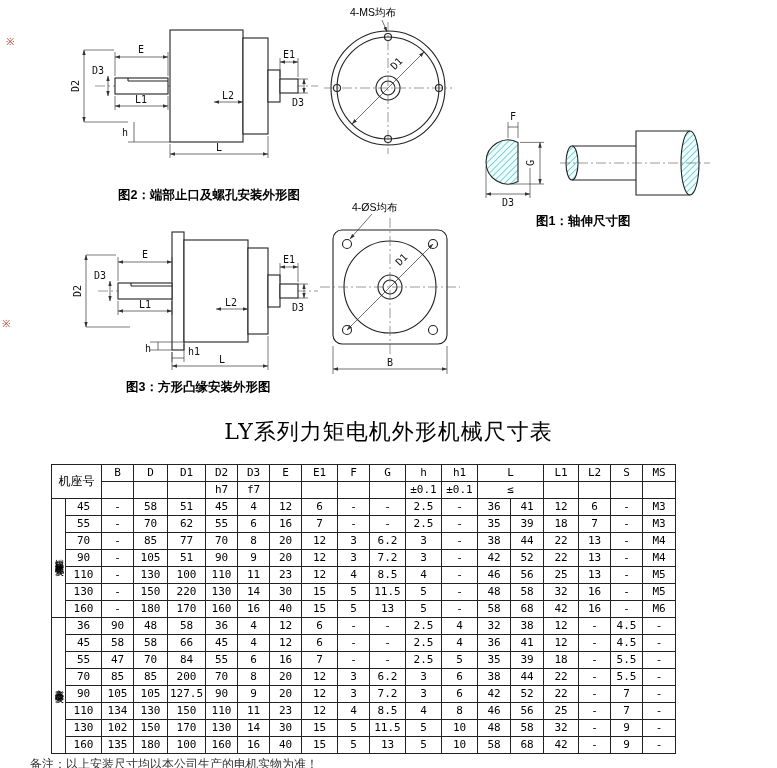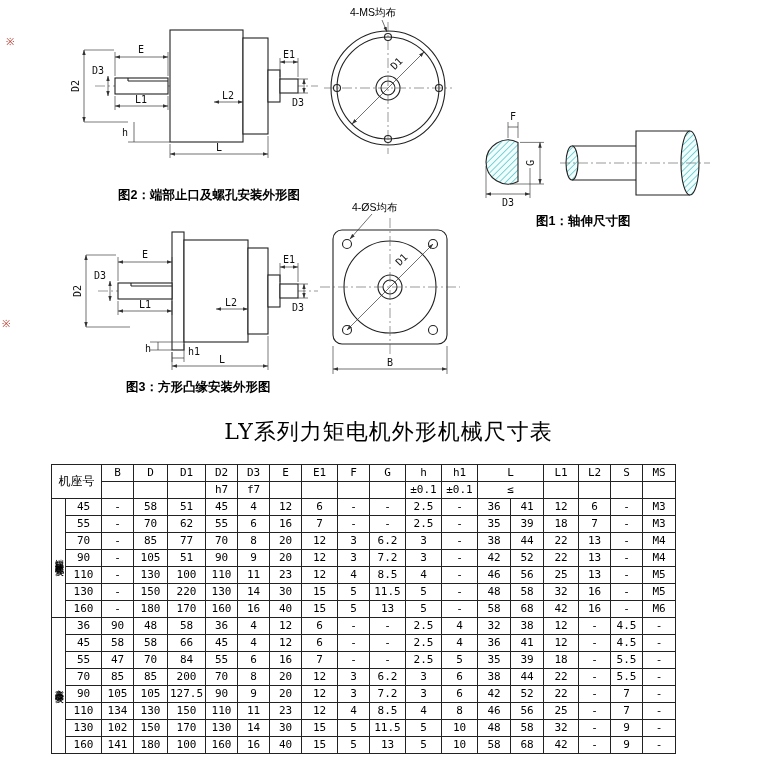--- a/index.html
+++ b/index.html
@@ -586,34 +586,35 @@
           <td>10</td>
           <td>48</td>
           <td>58</td>
           <td>32</td>
           <td>-</td>
           <td>9</td>
           <td>-</td>
         </tr>
         <tr>
           <td>160</td>
-          <td>141</td>
+          <td>135</td>
           <td>180</td>
           <td>100</td>
           <td>160</td>
           <td>16</td>
           <td>40</td>
           <td>15</td>
           <td>5</td>
           <td>13</td>
           <td>5</td>
           <td>10</td>
           <td>58</td>
           <td>68</td>
           <td>42</td>
           <td>-</td>
           <td>9</td>
           <td>-</td>
         </tr>
       </tbody>
   </table>
 
+  <div id="footnote">备注：以上安装尺寸均以本公司生产的电机实物为准！</div>
 </div>
 
 </body></html>

